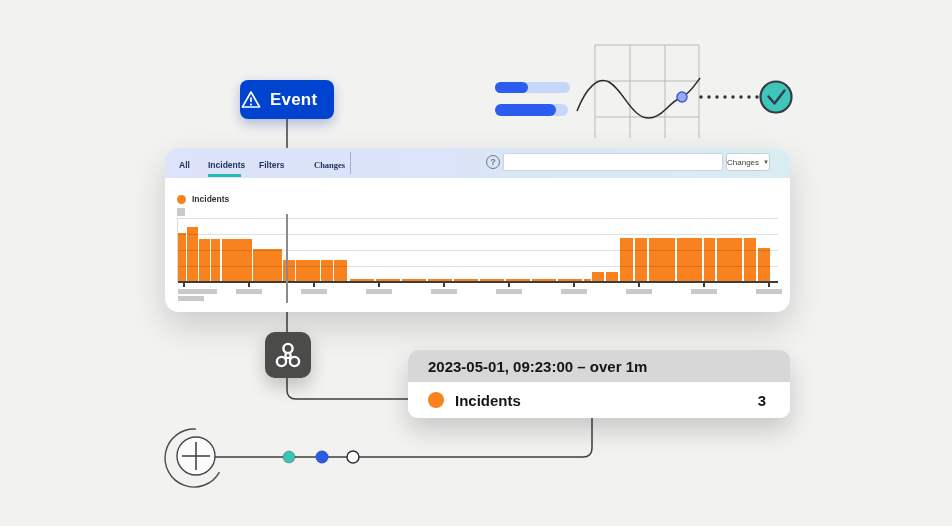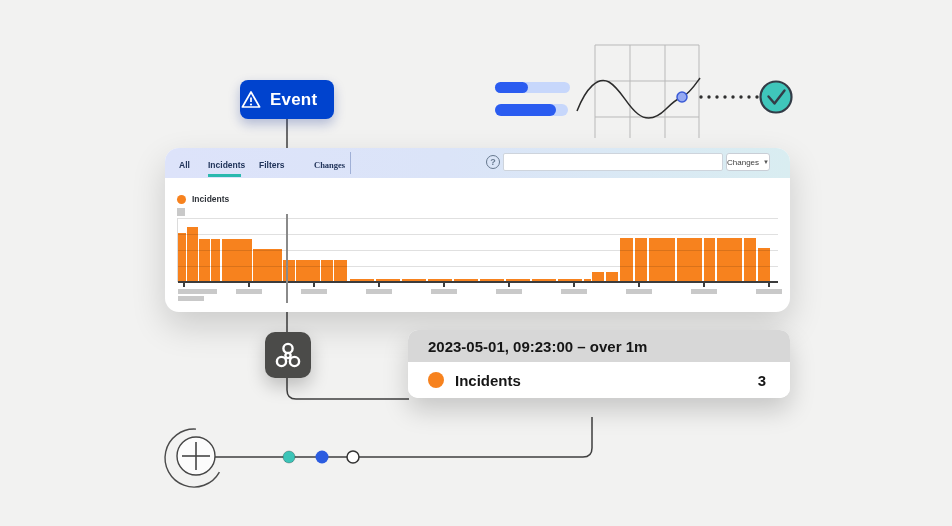--- a/index.html
+++ b/index.html
@@ -46,21 +46,21 @@
   .tick{position:absolute;top:135px;width:1.5px;height:4px;background:#3c3c3c;}
   .ph{position:absolute;height:5px;background:#c9c9c9;}
   .crosshair{position:absolute;left:121px;top:66px;width:1.5px;height:89px;background:#8a8a8a;}
 
   
   .node{position:absolute;left:265px;top:332px;width:46px;height:46px;background:#4b4b49;
     border-radius:10px;display:flex;align-items:center;justify-content:center;
     box-shadow:0 8px 18px rgba(0,0,0,.22);cursor:pointer;}
 
   
-  .tip{position:absolute;left:408px;top:330px;width:382px;height:68px;border-radius:10px;
+  .tip{position:absolute;left:408px;top:350px;width:382px;height:68px;border-radius:10px;
     overflow:hidden;background:#fff;box-shadow:0 12px 26px rgba(0,0,0,.18);}
   .tip-head{height:32px;background:#d7d7d7;display:flex;align-items:center;padding-left:20px;
     font-size:15px;font-weight:bold;color:#161616;}
   .tip-body{height:36px;background:#fff;display:flex;align-items:center;padding:0 24px 0 20px;}
   .tip-body .dot{width:16px;height:16px;border-radius:50%;background:#f7821e;margin-right:11px;}
   .tip-body .series{font-size:15px;font-weight:bold;color:#161616;flex:1;}
   .tip-body .val{font-size:15px;font-weight:bold;color:#161616;}
 </style>
 </head>
 <body>

